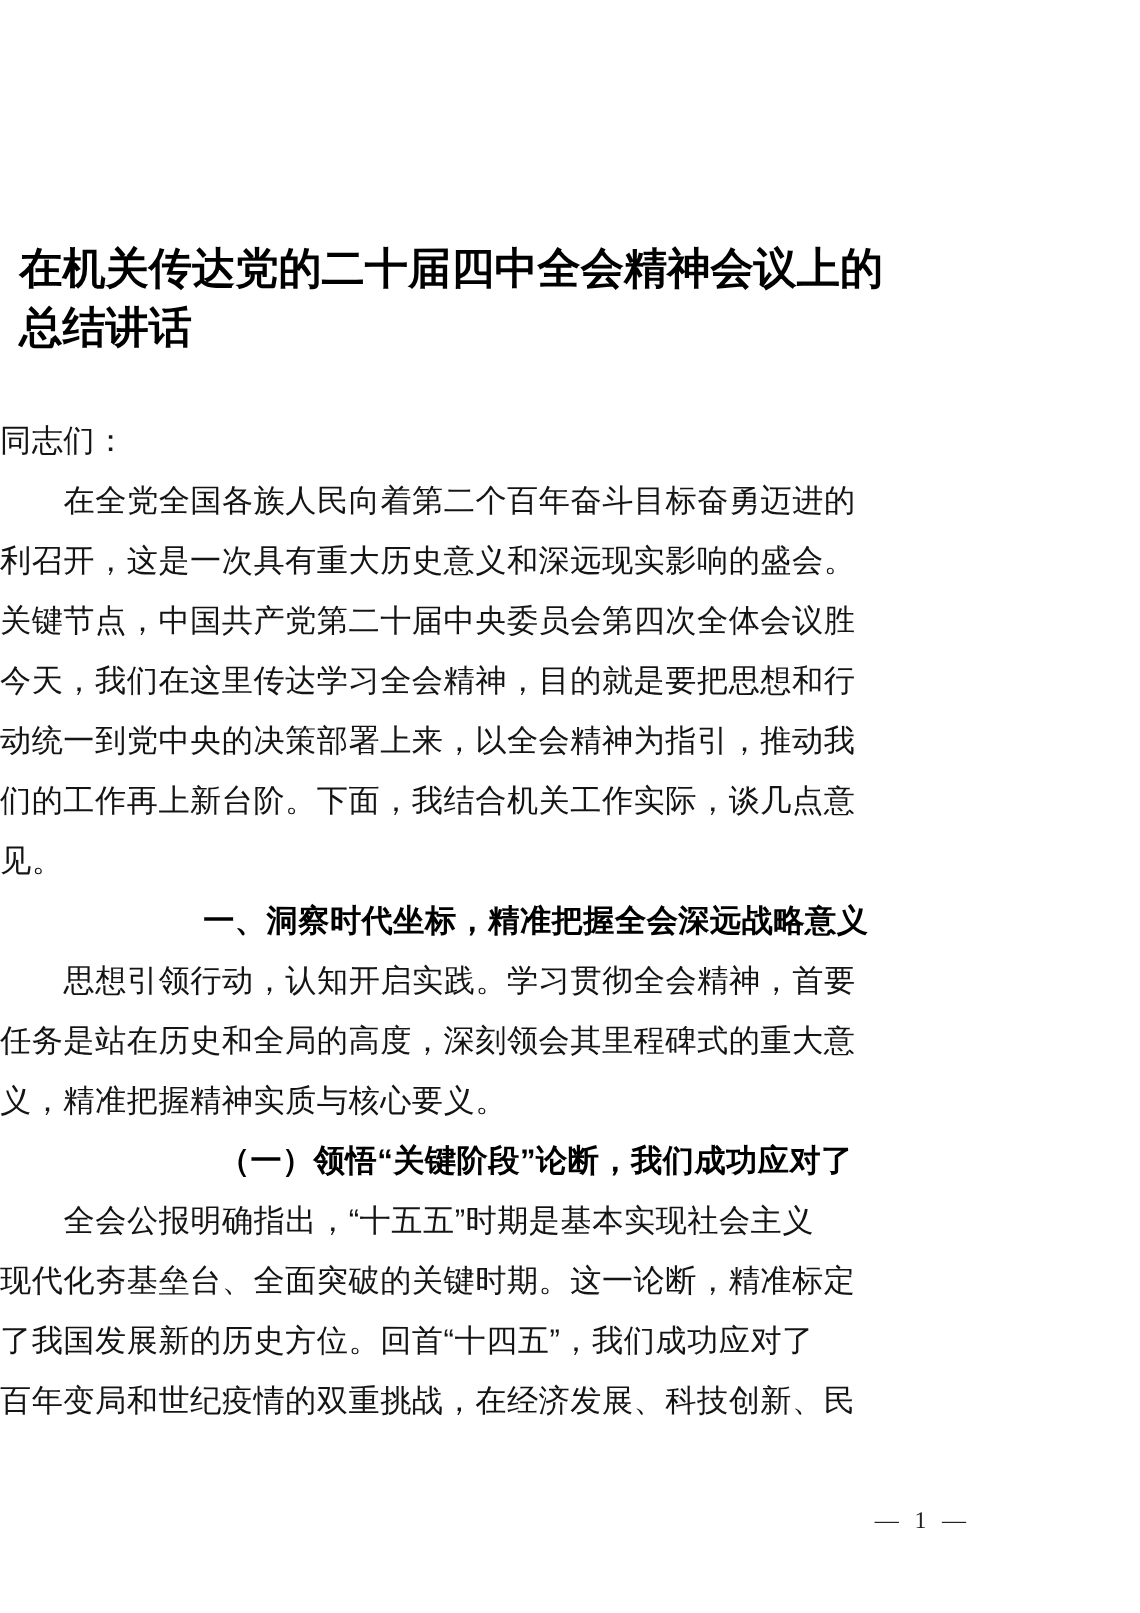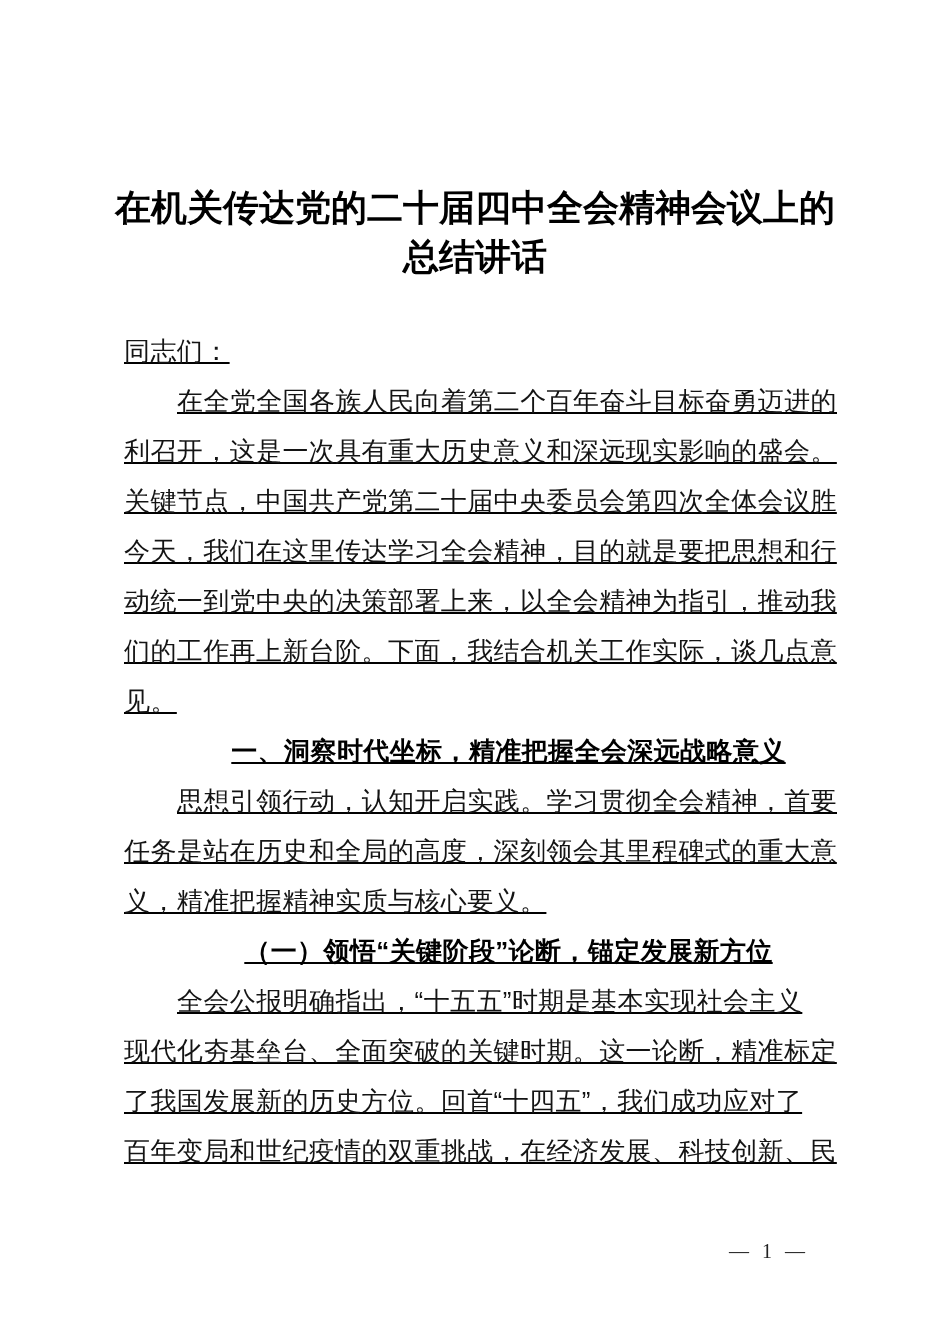--- a/index.html
+++ b/index.html
@@ -15,34 +15,32 @@
     overflow: hidden;
   }
   .doc-page {
     position: relative;
     width: 950px;
     height: 1344px;
     background: #ffffff;
     box-sizing: border-box;
   }
   .doc-title {
-    margin: 0;
+    margin: 16px;
     padding-top: 183px;
-    text-align: center;
+    text-align: left;
     font-size: 36px;
     font-weight: 700;
     line-height: 49px;
     color: #000000;
     letter-spacing: 0px;
   }
   .doc-body {
     margin-top: 45px;
-    padding-left: 124px;
     padding-right: 110px;
-    text-decoration: underline;
   }
   .text-line {
     font-size: 26px;
     line-height: 50px;
     height: 50px;
     white-space: nowrap;
     color: #141414;
     letter-spacing: 0.4px;
   }
   .text-line.indent {
@@ -81,21 +79,21 @@
       <div class="text-line">利召开，这是一次具有重大历史意义和深远现实影响的盛会。</div>
       <div class="text-line">关键节点，中国共产党第二十届中央委员会第四次全体会议胜</div>
       <div class="text-line">今天，我们在这里传达学习全会精神，目的就是要把思想和行</div>
       <div class="text-line">动统一到党中央的决策部署上来，以全会精神为指引，推动我</div>
       <div class="text-line">们的工作再上新台阶。下面，我结合机关工作实际，谈几点意</div>
       <div class="text-line">见。</div>
       <div class="text-line indent bold">一、洞察时代坐标，精准把握全会深远战略意义</div>
       <div class="text-line indent">思想引领行动，认知开启实践。学习贯彻全会精神，首要</div>
       <div class="text-line">任务是站在历史和全局的高度，深刻领会其里程碑式的重大意</div>
       <div class="text-line">义，精准把握精神实质与核心要义。</div>
-      <div class="text-line indent bold">（一）领悟“关键阶段”论断，锚定发展新方位</div>
+      <div class="text-line indent bold">（一）领悟“关键阶段”论断，我们成功应对了</div>
       <div class="text-line indent">全会公报明确指出，“十五五”时期是基本实现社会主义</div>
       <div class="text-line">现代化夯基垒台、全面突破的关键时期。这一论断，精准标定</div>
       <div class="text-line">了我国发展新的历史方位。回首“十四五”，我们成功应对了</div>
       <div class="text-line">百年变局和世纪疫情的双重挑战，在经济发展、科技创新、民</div>
     </div>
 
   <div class="page-number">— 1 —</div>
 
 </div>
 

